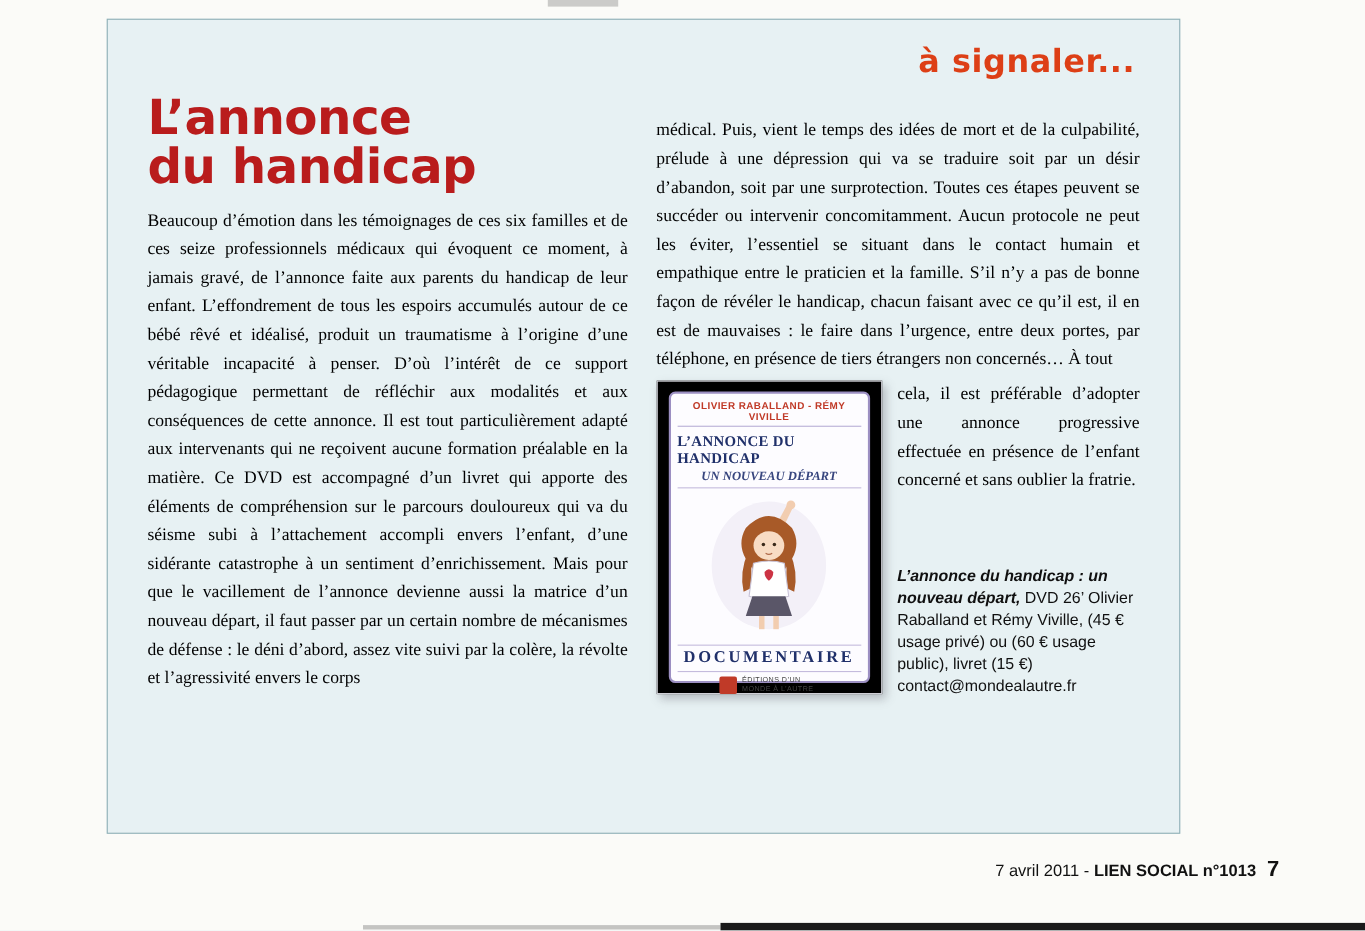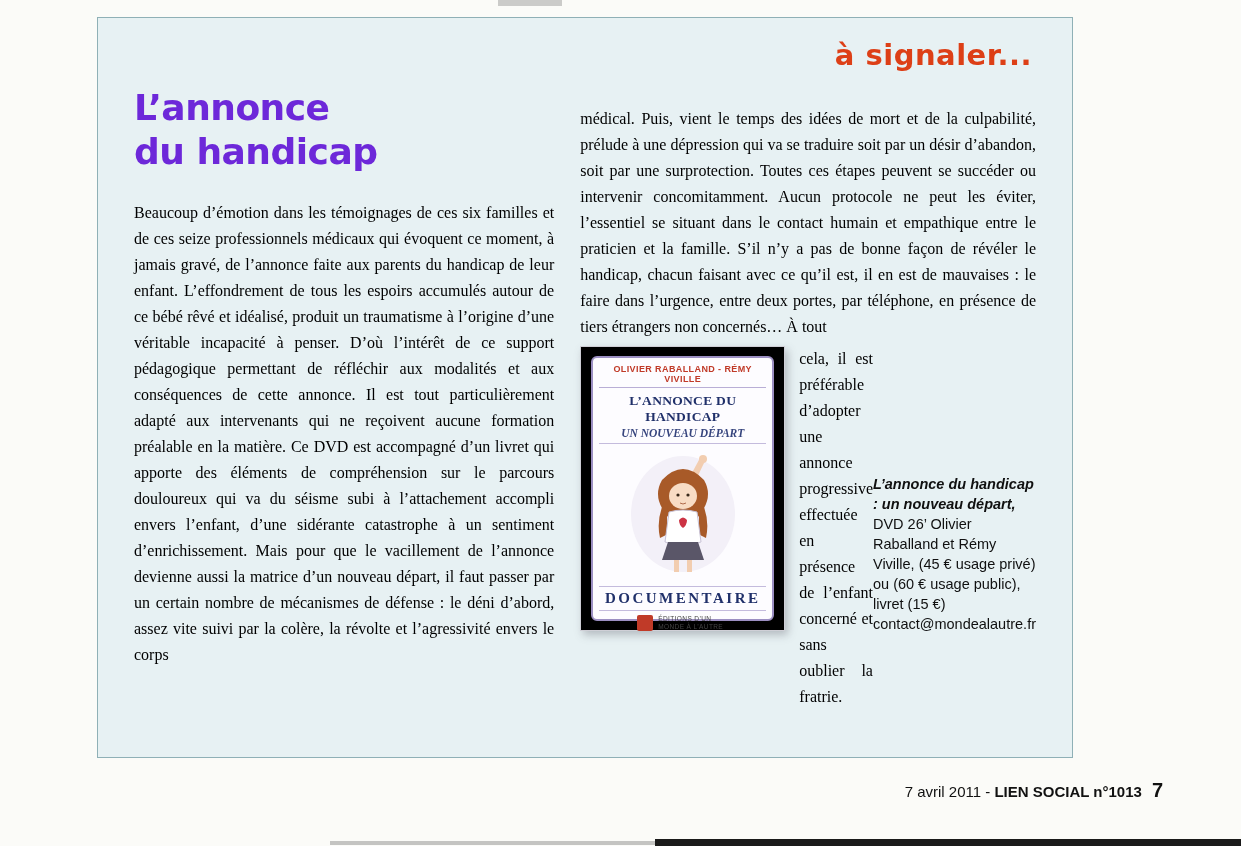--- a/index.html
+++ b/index.html
@@ -34,26 +34,26 @@
 
   .columns {
     display: flex;
     gap: 26px;
     margin-top: 8px;
   }
   .col-left { width: 484px; }
   .col-right { width: 487px; padding-top: 26px; }
 
   h1.article-title {
-    margin: 6px 0 26px 0;
+    margin: 6px 0 14px 0;
     font-family: "DejaVu Sans", sans-serif;
     font-weight: bold;
-    font-size: 36px;
+    font-size: 44px;
     line-height: 44px;
-    color: #6d28d9;
+    color: #b91c1c;
     letter-spacing: -0.5px;
   }
 
   .body-text {
     margin: 0;
     font-size: 16px;
     line-height: 26px;
     text-align: justify;
     color: #000000;
   }
@@ -97,21 +97,21 @@
     width: 100%;
     text-align: center;
   }
   .dvd-title {
     margin-top: 5px;
     font-family: "Liberation Serif", serif;
     font-size: 13.5px;
     font-weight: bold;
     color: #20306a;
     letter-spacing: 0.3px;
-    text-align: center;
+    text-align: left;
   }
   .dvd-subtitle {
     font-family: "Liberation Serif", serif;
     font-style: italic;
     font-weight: bold;
     font-size: 11.5px;
     color: #37457e;
     margin-top: 2px;
     border-bottom: 1px solid #c4bbdd;
     padding-bottom: 4px;
@@ -152,21 +152,21 @@
     font-size: 6.5px;
     color: #444;
     letter-spacing: 0.4px;
     line-height: 8px;
     width: 70px;
   }
 
   .right-stack {
     flex: 1;
     display: flex;
-    flex-direction: row;
+    flex-direction: column;
   }
   .wrap-text { margin: 0; }
 
   .caption {
     margin-top: auto;
     font-family: "Liberation Sans", sans-serif;
     font-size: 14.5px;
     line-height: 20px;
     color: #101010;
   }

